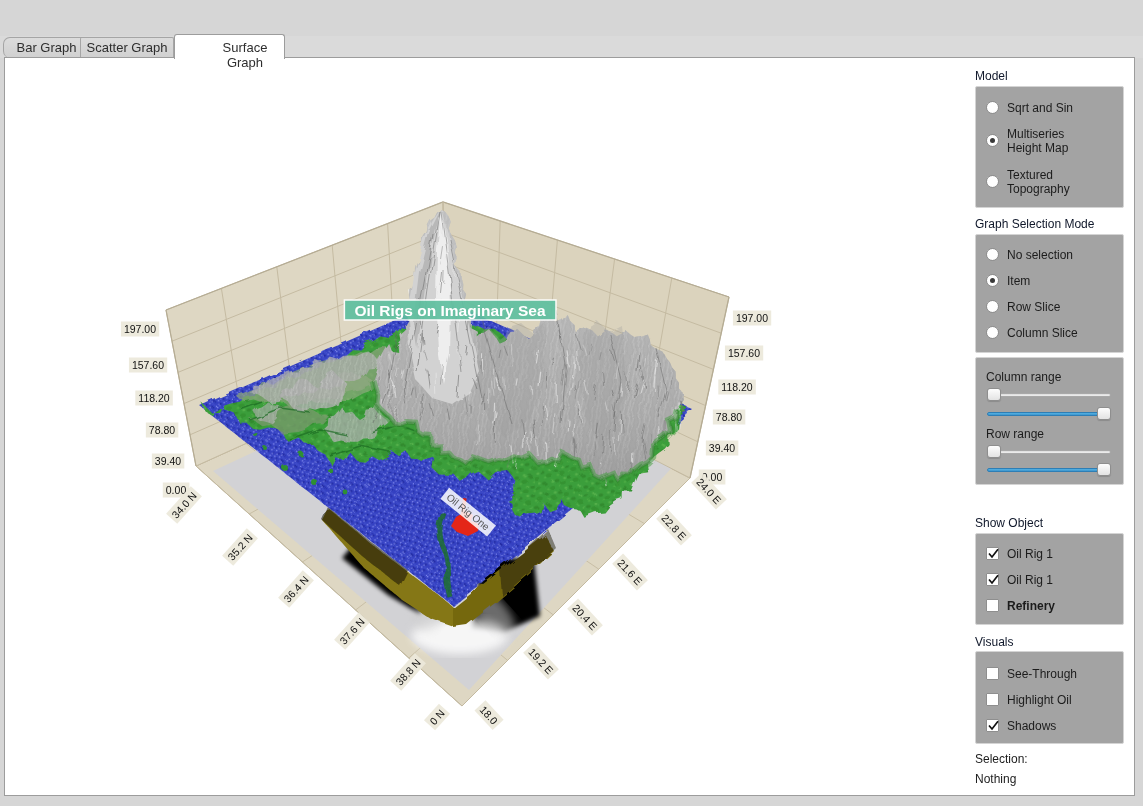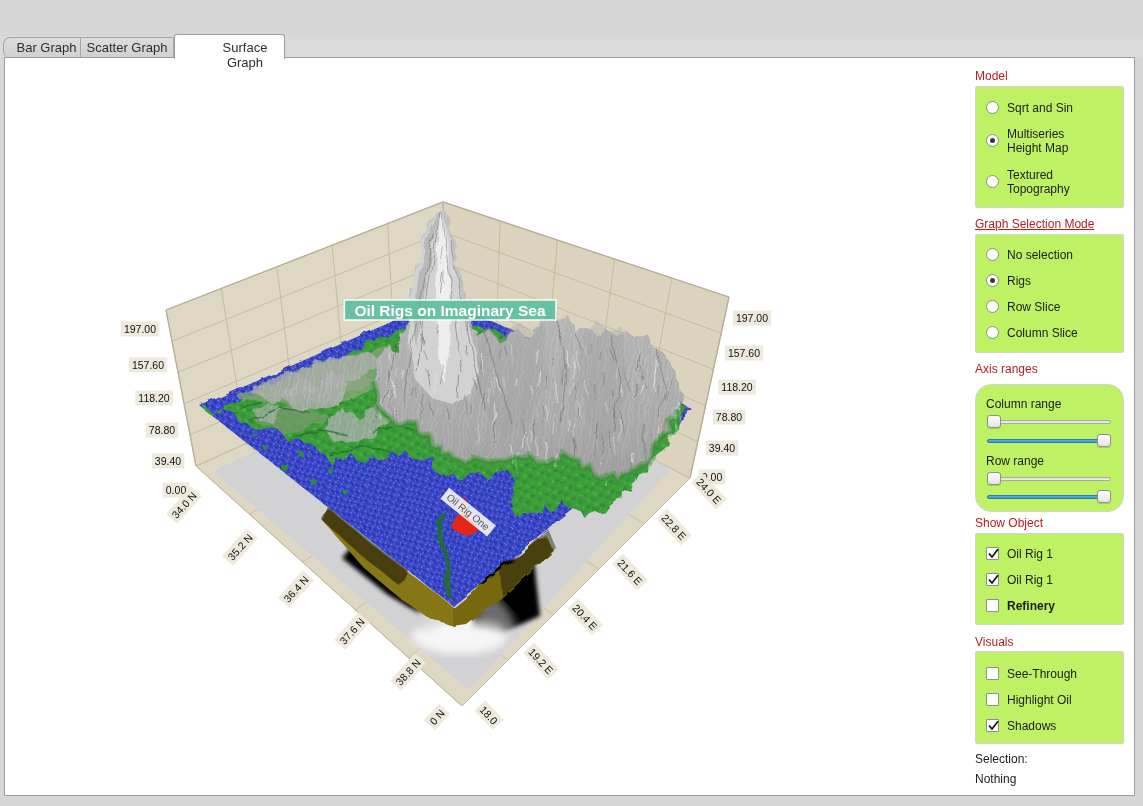--- a/index.html
+++ b/index.html
@@ -25,22 +25,22 @@
   .tab.active { top:-2px; height:25px; background:#ffffff; border-color:#9c9c9c;
     border-radius:3px 3px 0 0; z-index:3; }
   .tab span { display:block; margin-top:2px; }
   .tab.active span { margin-top:5px;margin-left:31px; }
   
   #pane { position:absolute; left:4px; top:57px; width:1131px; height:739px;
     background:#ffffff; border:1px solid #9c9c9c; }
   #chart-svg { position:absolute; left:0px; top:0px; }
   
   #panel { position:absolute; left:0; top:0; width:1143px; height:806px; pointer-events:none; }
-  .grouplabel { position:absolute; left:975px; font-size:12px; color:#b91c1c; }
-  .groupbox { position:absolute; left:975px; width:149px; background:#bef264;
+  .grouplabel { position:absolute; left:975px; font-size:12px; color:#0f172a; }
+  .groupbox { position:absolute; left:975px; width:149px; background:#a3a3a3;
     border:1px solid #d4d4d4; border-radius:2px; }
   .opt-row { position:absolute; left:10px; font-size:12px; color:#1c1c1c; }
   .radio { position:absolute; left:0px; width:13px; height:13px; border-radius:50%;
     border:1px solid #8e8e8e; background:radial-gradient(circle at 40% 35%, #ffffff 60%, #ececec); }
   .radio .dot { position:absolute; left:3px; top:3px; width:5px; height:5px;
     border-radius:50%; background:#3a3a3a; display:none; }
   .radio.sel .dot { display:block; }
   .checkbox { position:absolute; left:0px; width:13px; height:13px;
     border:1px solid #8e8e8e; background:#ffffff; border-radius:1px; }
   .checkbox svg { position:absolute; left:-1px; top:-2px; display:none; }
@@ -490,31 +490,31 @@
           </span>
           <span class="opt-label">Multiseries
 Height Map</span>
         </div>
         <div class="opt-row" style="top: 81px; height: 28px; width: 130px; pointer-events: auto;">
           <span class="radio" style="top: 6.5px;"></span>
           <span class="opt-label">Textured
 Topography</span>
         </div>
       </div>
-      <div class="grouplabel" style="top: 217px; text-decoration: underline;">Graph Selection Mode</div>
+      <div class="grouplabel" style="top: 217px;">Graph Selection Mode</div>
       <div class="groupbox" style="top: 234px; height: 119px; padding-left: 8px;">
         <div class="opt-row" style="top: 13px; height: 14px; width: 130px; pointer-events: auto;">
           <span class="radio" style="top: -0.5px;"></span>
           <span class="opt-label">No selection</span>
         </div>
         <div class="opt-row" style="top: 39px; height: 14px; width: 130px; pointer-events: auto;">
           <span class="radio sel" style="top: -0.5px;">
             <span class="dot"></span>
           </span>
-          <span class="opt-label">Rigs</span>
+          <span class="opt-label">Item</span>
         </div>
         <div class="opt-row" style="top: 65px; height: 14px; width: 130px; pointer-events: auto;">
           <span class="radio" style="top: -0.5px;"></span>
           <span class="opt-label">Row Slice</span>
         </div>
         <div class="opt-row" style="top: 91px; height: 14px; width: 130px; pointer-events: auto;">
           <span class="radio" style="top: -0.5px;"></span>
           <span class="opt-label">Column Slice</span>
         </div>
       </div>
@@ -554,21 +554,21 @@
         <div class="opt-row" style="top: 67px; height: 14px; width: 130px; pointer-events: auto;">
           <span class="checkbox sel" style="top: -0.5px;">
             <svg width="15" height="15" viewBox="0 0 15 15">
               <path d="M3 7.5 L6 11 L12 3.2" fill="none" stroke="#111" stroke-width="1.7"></path>
             </svg>
           </span>
           <span class="opt-label">Shadows</span>
         </div>
       </div>
       <div class="grouplabel" style="top: 362px;">Axis ranges</div>
-      <div class="groupbox" style="top: 384px; height: 128px; border-radius: 16px;">
+      <div class="groupbox" style="top: 357px; height: 128px;">
         <div class="slider-label" style="left: 10px; top: 12px;">Column range</div>
         <div class="slider" style="left: 11px; top: 30px; pointer-events: auto;">
           <span class="groove"></span>
           <span class="handle" style="left: 0px;"></span>
         </div>
         <div class="slider" style="left: 11px; top: 49px; pointer-events: auto;">
           <span class="groove"></span>
           <span class="fill" style="left: 0px; width: 116px;"></span>
           <span class="handle" style="left: 110px;"></span>
         </div>

